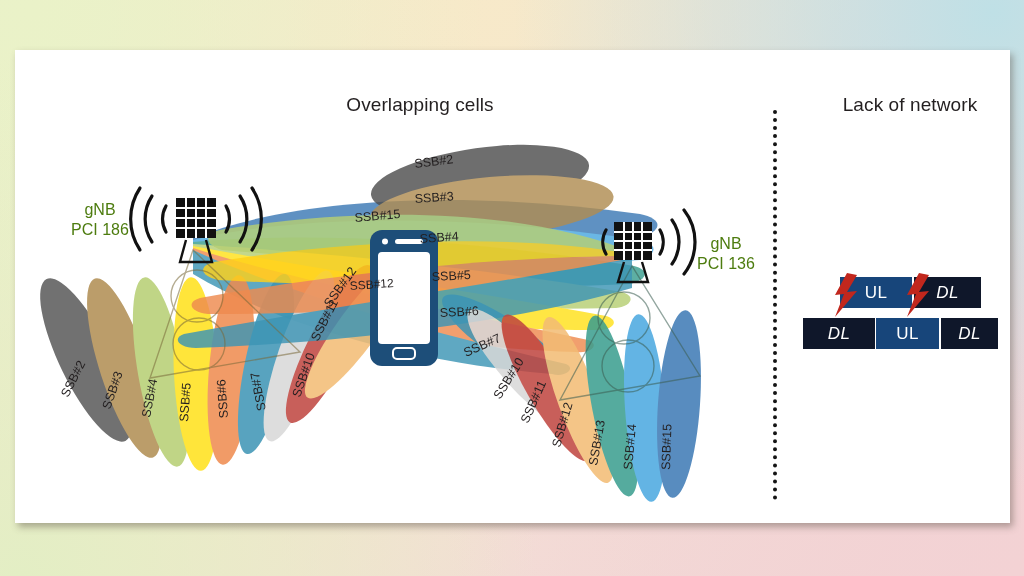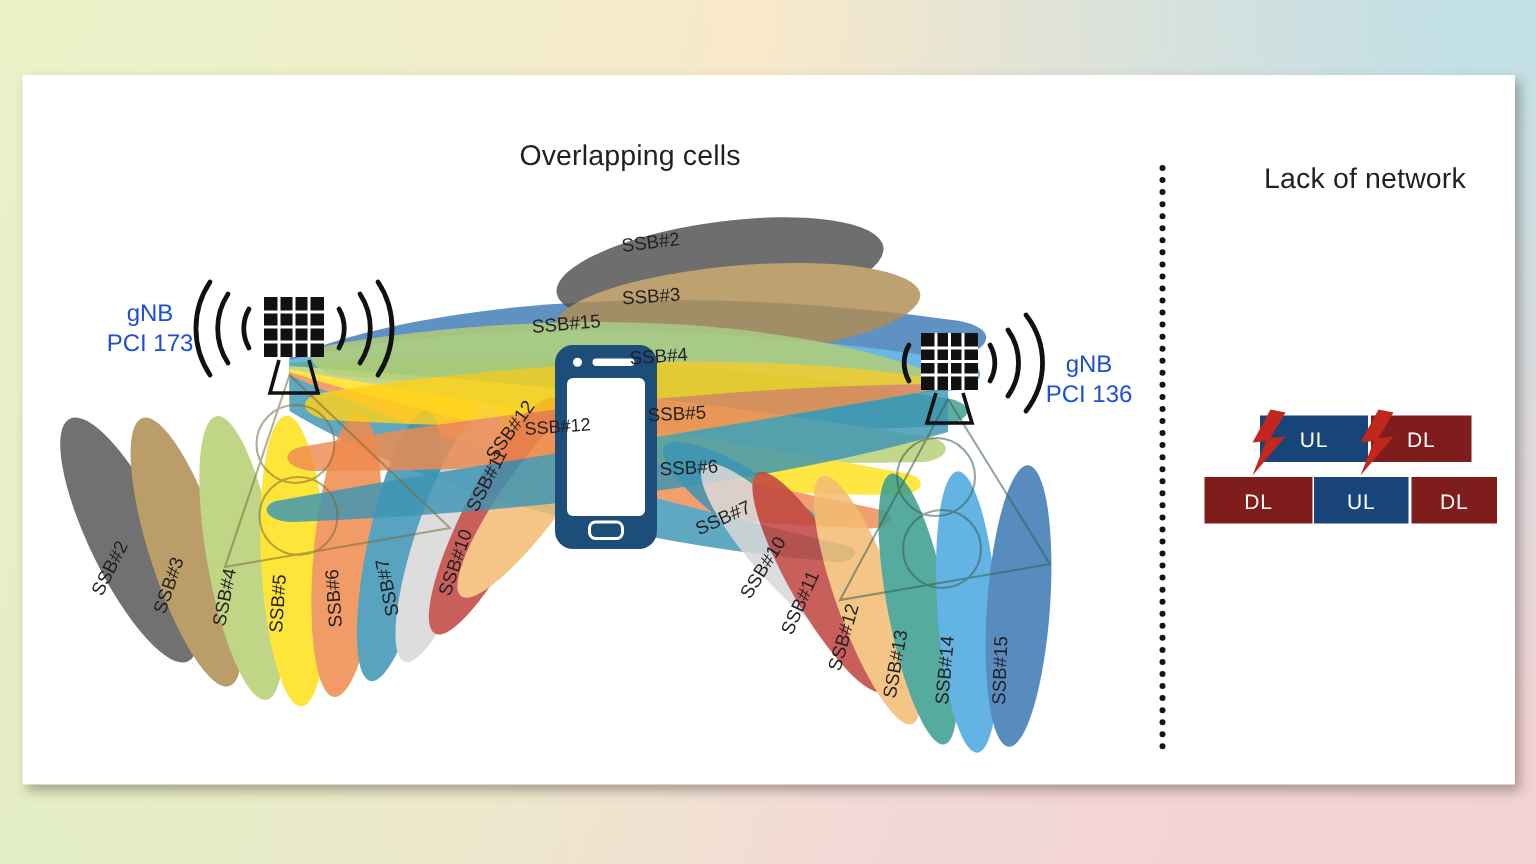--- a/index.html
+++ b/index.html
@@ -27,39 +27,39 @@
     position:absolute;left:15px;top:50px;width:995px;height:473px;
     background:#ffffff;
     box-shadow:3px 4px 7px rgba(90,80,70,.45);
   }
 
   .ttl{
     position:absolute;text-align:center;color:#231f20;
     font-size:19px;line-height:26px;font-weight:400;letter-spacing:.1px;
   }
   #title-overlapping{left:270px;top:92px;width:300px;}
-  #title-sync{left:800px;top:107px;width:220px;}
+  #title-sync{left:800px;top:92px;width:220px;}
 
   #divider{
     position:absolute;left:773px;top:110px;width:0;height:390px;
     border-left:4px dotted #141414;
   }
 
   
-  .gnb-label{position:absolute;color:#1d4ed8;font-size:16px;line-height:20px;text-align:center;}
+  .gnb-label{position:absolute;color:#4d7c0f;font-size:16px;line-height:20px;text-align:center;}
   #gnb-left-label{left:60px;top:200px;width:80px;}
   #gnb-right-label{left:686px;top:234px;width:80px;}
 
   
   .slot{
     position:absolute;display:flex;align-items:center;justify-content:center;
-    color:#ffffff;font-size:14px;font-weight:400;letter-spacing:.5px;
+    color:#ffffff;font-size:17px;font-weight:400;letter-spacing:.5px;
   }
   .slot.ul{background:#17457a;}
-  .slot.dl{background:#7f1d1d;}
+  .slot.dl{background:#0f172a;font-style:italic;}
   #slot-ul-top   {left:840px;top:277px;width:72px;height:31px;}
   #slot-dl-topr  {left:914px;top:277px;width:67px;height:31px;}
   #slot-dl-botl  {left:803px;top:318px;width:72px;height:31px;}
   #slot-ul-bot   {left:876px;top:318px;width:63px;height:31px;}
   #slot-dl-botr  {left:941px;top:318px;width:57px;height:31px;}
 
   #bolts{position:absolute;left:795px;top:265px;width:220px;height:100px;}
 
   svg.layer{position:absolute;left:0;top:0;width:1024px;height:576px;overflow:visible;}
   .beamlabel{
@@ -239,21 +239,21 @@
 
   <div class="ttl" id="title-overlapping">Overlapping cells</div>
   <div class="ttl" id="title-sync">
     <div>Lack of network</div>
   </div>
 
   <div id="divider"></div>
 
   <div class="gnb-label" id="gnb-left-label">
     <div>gNB</div>
-    <div>PCI 173</div>
+    <div>PCI 186</div>
   </div>
   <div class="gnb-label" id="gnb-right-label">
     <div>gNB</div>
     <div>PCI 136</div>
   </div>
 
   <div class="slot ul" id="slot-ul-top">UL</div>
   <div class="slot dl" id="slot-dl-topr">DL</div>
   <div class="slot dl" id="slot-dl-botl">DL</div>
   <div class="slot ul" id="slot-ul-bot">UL</div>

